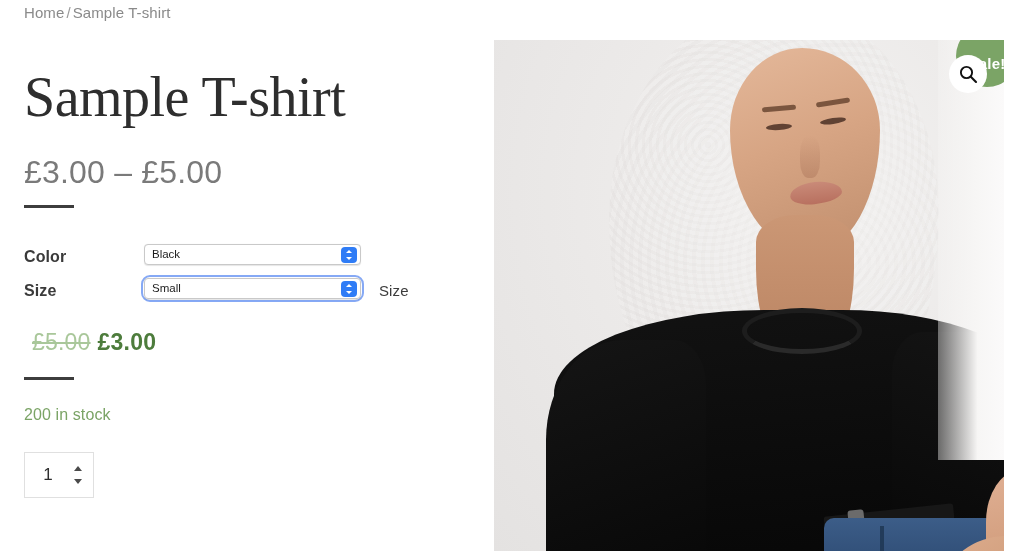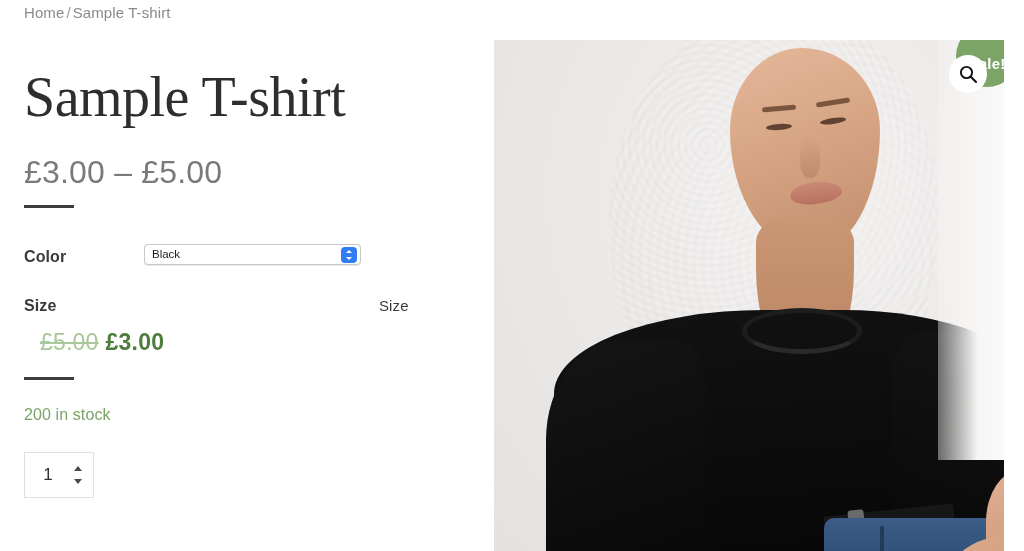--- a/index.html
+++ b/index.html
@@ -72,21 +72,21 @@
   
   .variations {
     position: absolute;
     left: 0; top: 244px;
     width: 420px;
   }
   .var-row {
     position: relative;
     height: 33px;
   }
-  .var-row + .var-row { margin-top: 16px; }
+  .var-row + .var-row { margin-top: 1px; }
   .var-label {
     position: absolute;
     left: 0; top: 4px;
     font-size: 16px;
     font-weight: 700;
     color: #3a3a3a;
     letter-spacing: 0.1px;
   }
   .select-wrap {
     position: absolute;
@@ -144,21 +144,21 @@
     left: 355px; top: 4px;
     font-size: 15px;
     color: #3c3c3c;
     text-decoration: none;
     letter-spacing: 0.1px;
   }
 
   
   .sale-price {
     position: absolute;
-    left: 16px; top: 329px;
+    left: 8px; top: 329px;
     font-size: 23px;
     letter-spacing: 0.2px;
     white-space: nowrap;
   }
   .sale-price .old {
     color: #a9c79a;
     text-decoration: line-through;
     font-weight: 400;
   }
   .sale-price .new {
@@ -464,20 +464,26 @@
         <div class="select-wrap">
           <div class="mac-select">
             <span>Black</span>
             <span class="stepper"></span>
           </div>
         </div>
       </div>
 
       <div class="var-row">
         <span class="var-label">Size</span>
+        <div class="select-wrap focused">
+          <div class="mac-select">
+            <span>Small</span>
+            <span class="stepper"></span>
+          </div>
+        </div>
         <a class="clear-link" href="#">Size</a>
       </div>
 
     </form>
 
     <div class="sale-price">
       <span class="old">£5.00</span><span class="new">£3.00</span>
     </div>
 
     <div class="rule rule-mid"></div>

